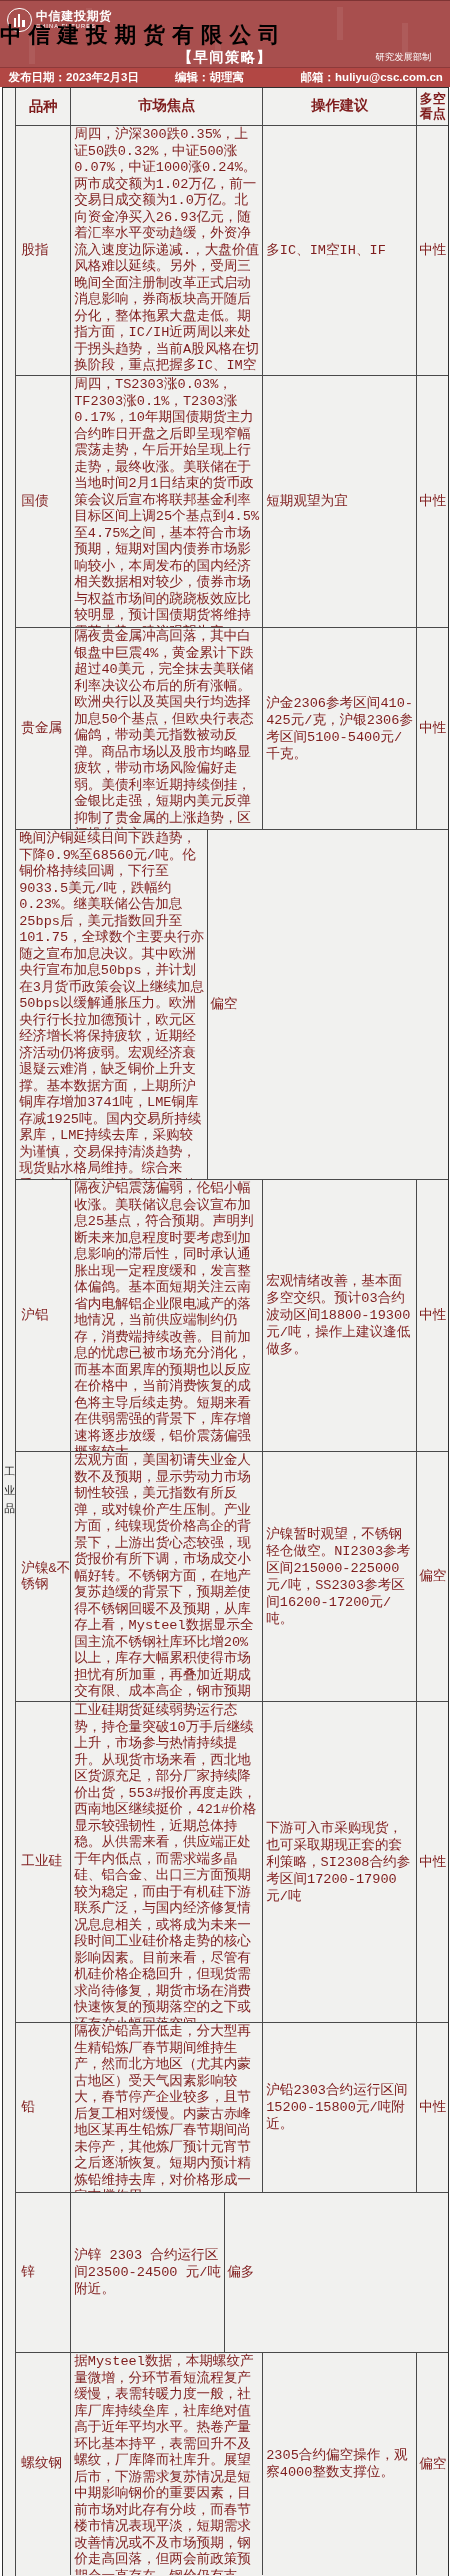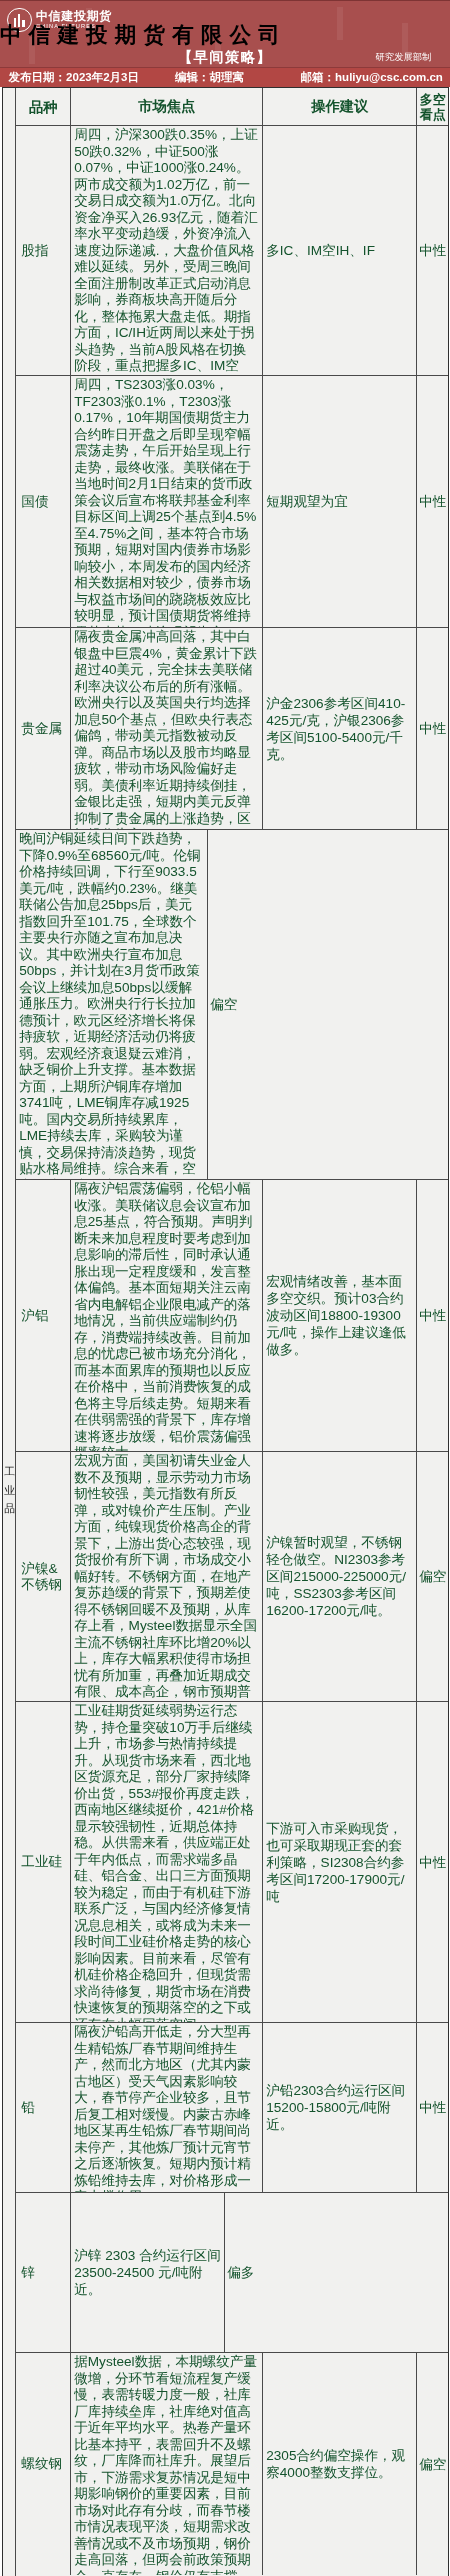--- a/index.html
+++ b/index.html
@@ -32,21 +32,21 @@
   .group-cell.stub{height:38px;border-bottom:0.7px solid #4a4a4a;}
   .group-cell.g1{height:502px;border-bottom:0.7px solid #4a4a4a;}
   .group-cell.g2{flex:1;}
   .group-label{position:absolute;left:0;width:13px;text-align:center;font-size:10.8px;color:#1a1a1a;word-break:break-all;}
   .g1 .group-label{top:194px;line-height:40px;}
   .g2 .group-label{top:1374px;line-height:18.7px;}
 
   .main-col{flex:1;display:flex;flex-direction:column;}
   .trow{display:flex;border-bottom:0.7px solid #4a4a4a;box-sizing:border-box;overflow:hidden;background:#f1f1ef;}
   .trow:last-child{border-bottom:none;}
-  .c{border-right:0.7px solid #4a4a4a;box-sizing:border-box;color:#14532d;overflow:hidden;}
+  .c{border-right:0.7px solid #4a4a4a;box-sizing:border-box;color:#7f1d1d;overflow:hidden;font-family:Liberation Mono, monospace;}
   .c.variety{width:55px;display:flex;align-items:center;padding-left:5px;font-size:13.6px;line-height:16px;}
   .c.focus{width:192px;padding:1.4px 2.9px;font-size:13.6px;line-height:16.5px;text-align:left;}
   .c.advice{width:154px;display:flex;align-items:center;padding:1.4px 2.9px;font-size:13.6px;line-height:17px;}
   .c.view{width:31px;display:flex;align-items:center;justify-content:center;border-right:none;font-size:13.6px;line-height:15px;text-align:center;padding:0 1.4px;}
   .trow.thead .c{display:flex;align-items:center;justify-content:center;font-size:14.3px;font-weight:bold;padding:0;text-align:center;}
   .trow.thead .c.view{font-size:13px;line-height:15px;}
 </style>
 </head>
 <body>
 

